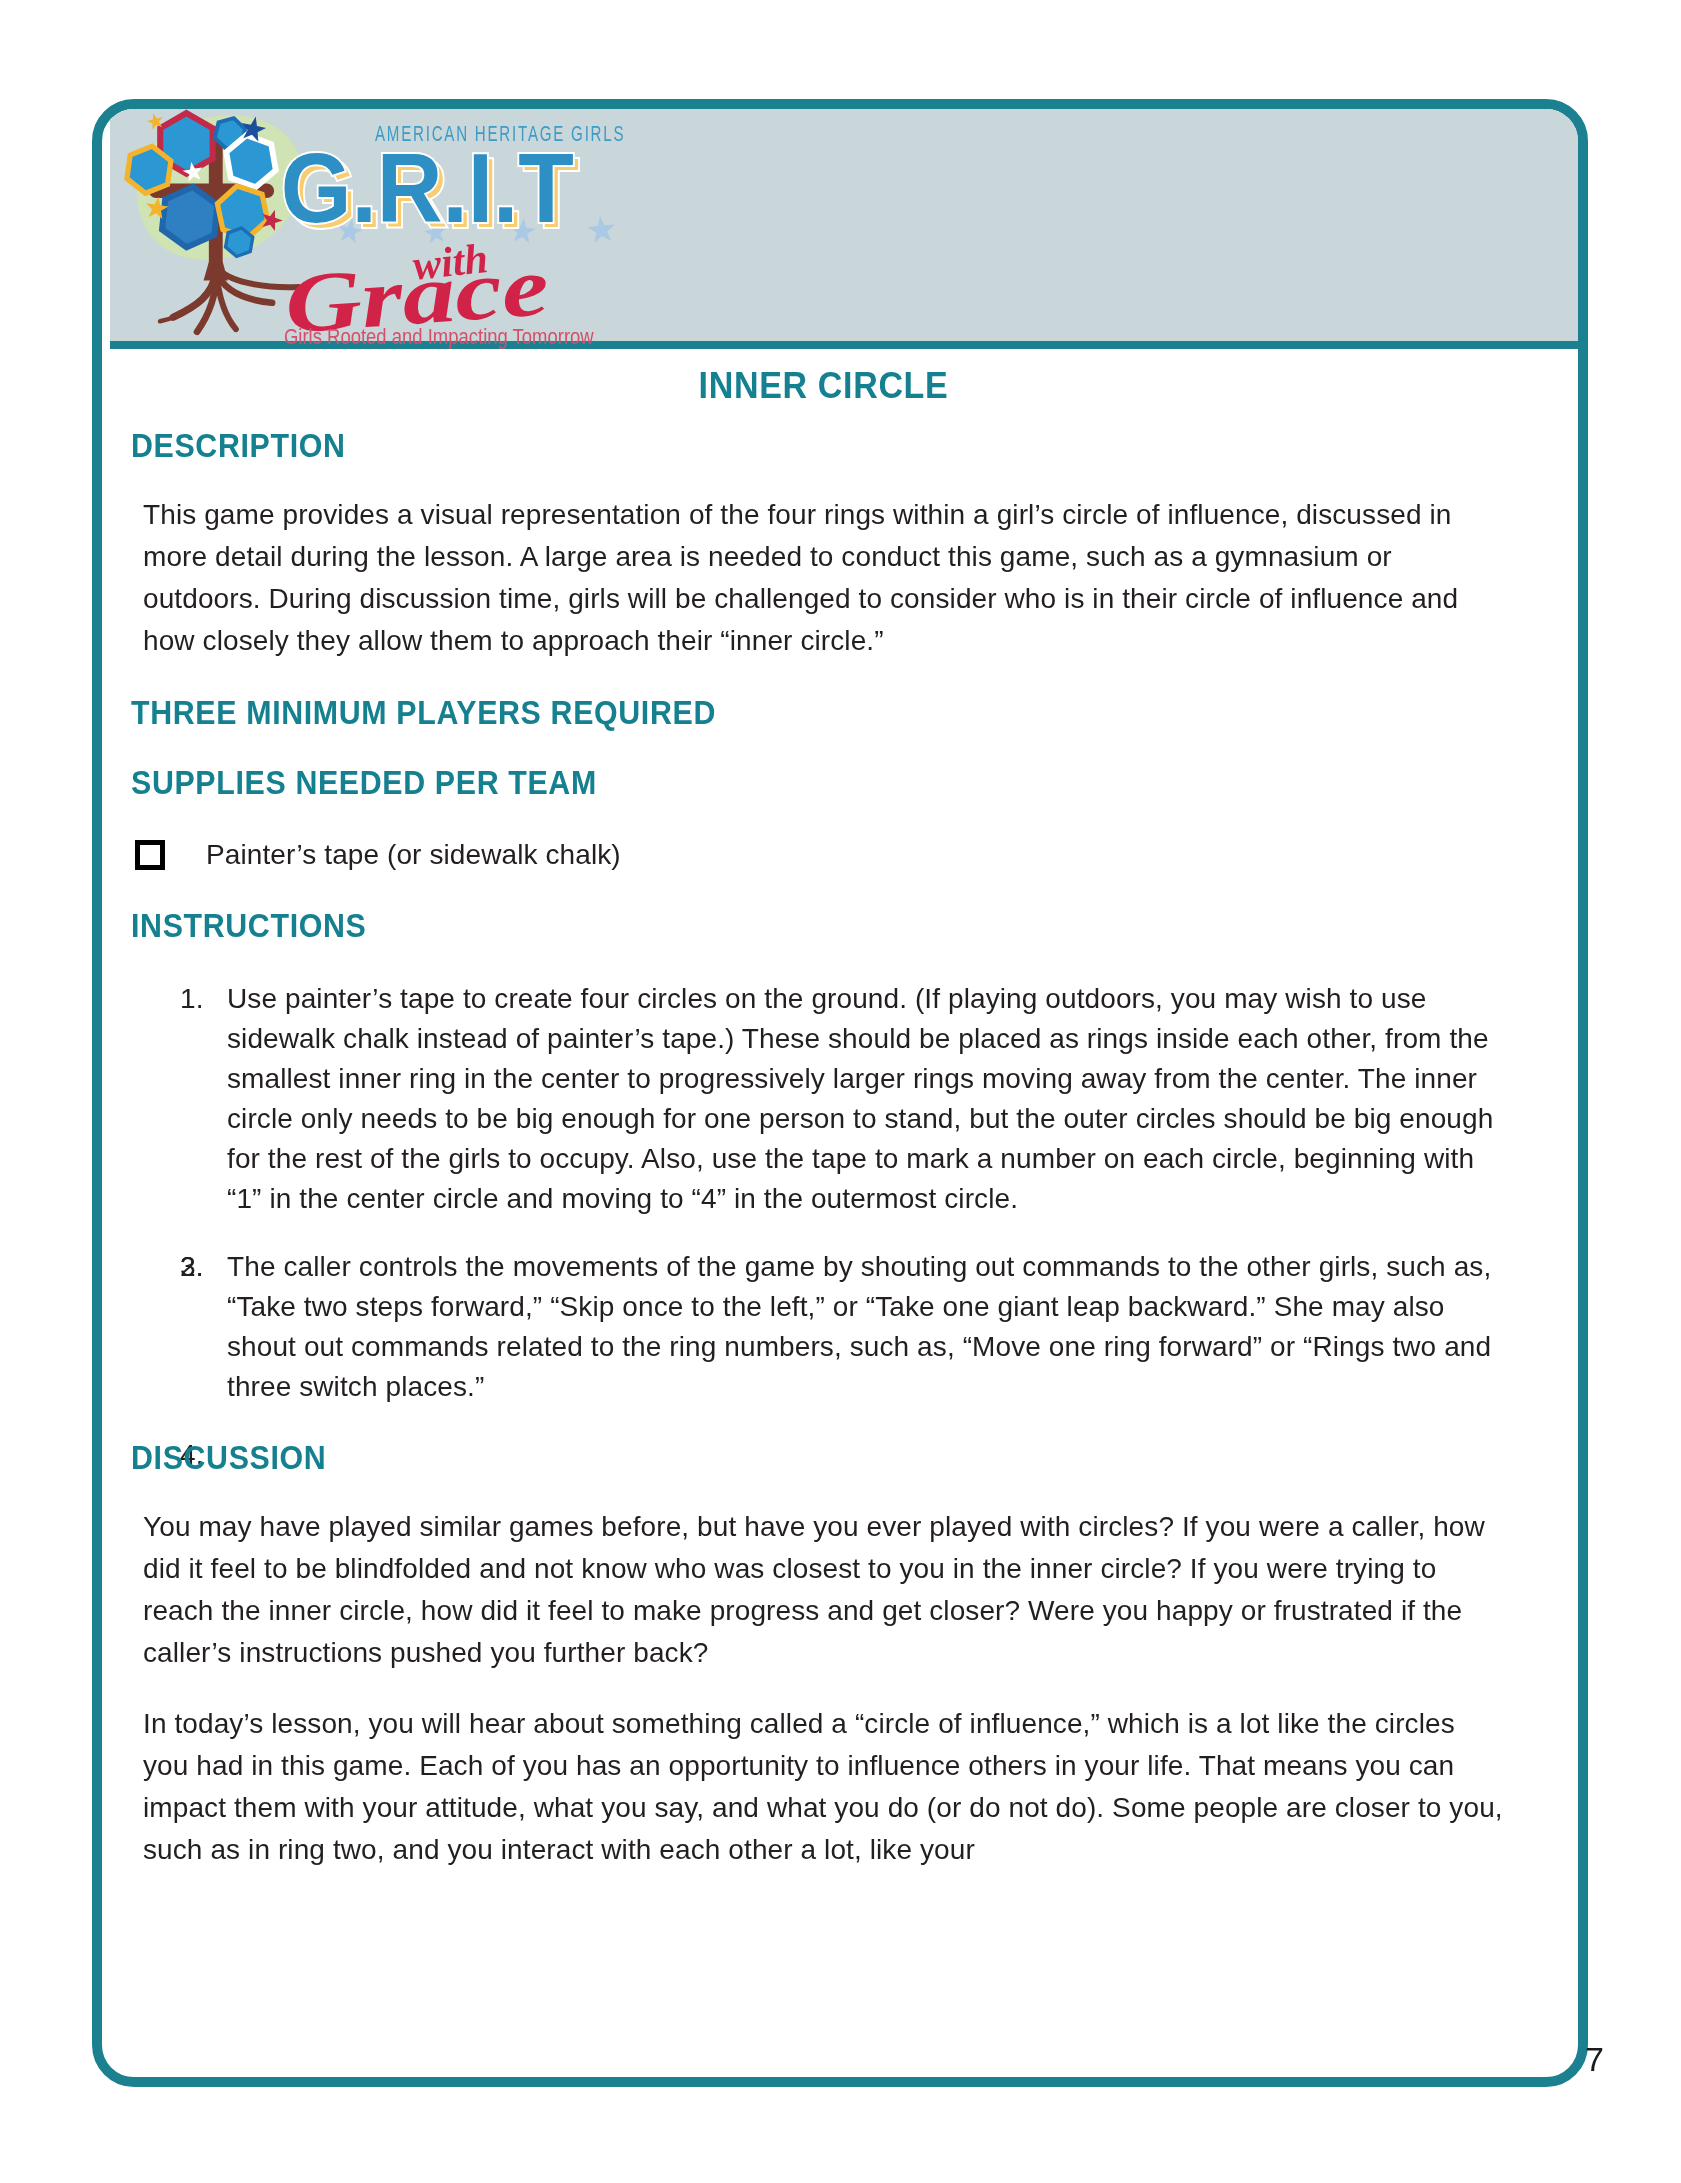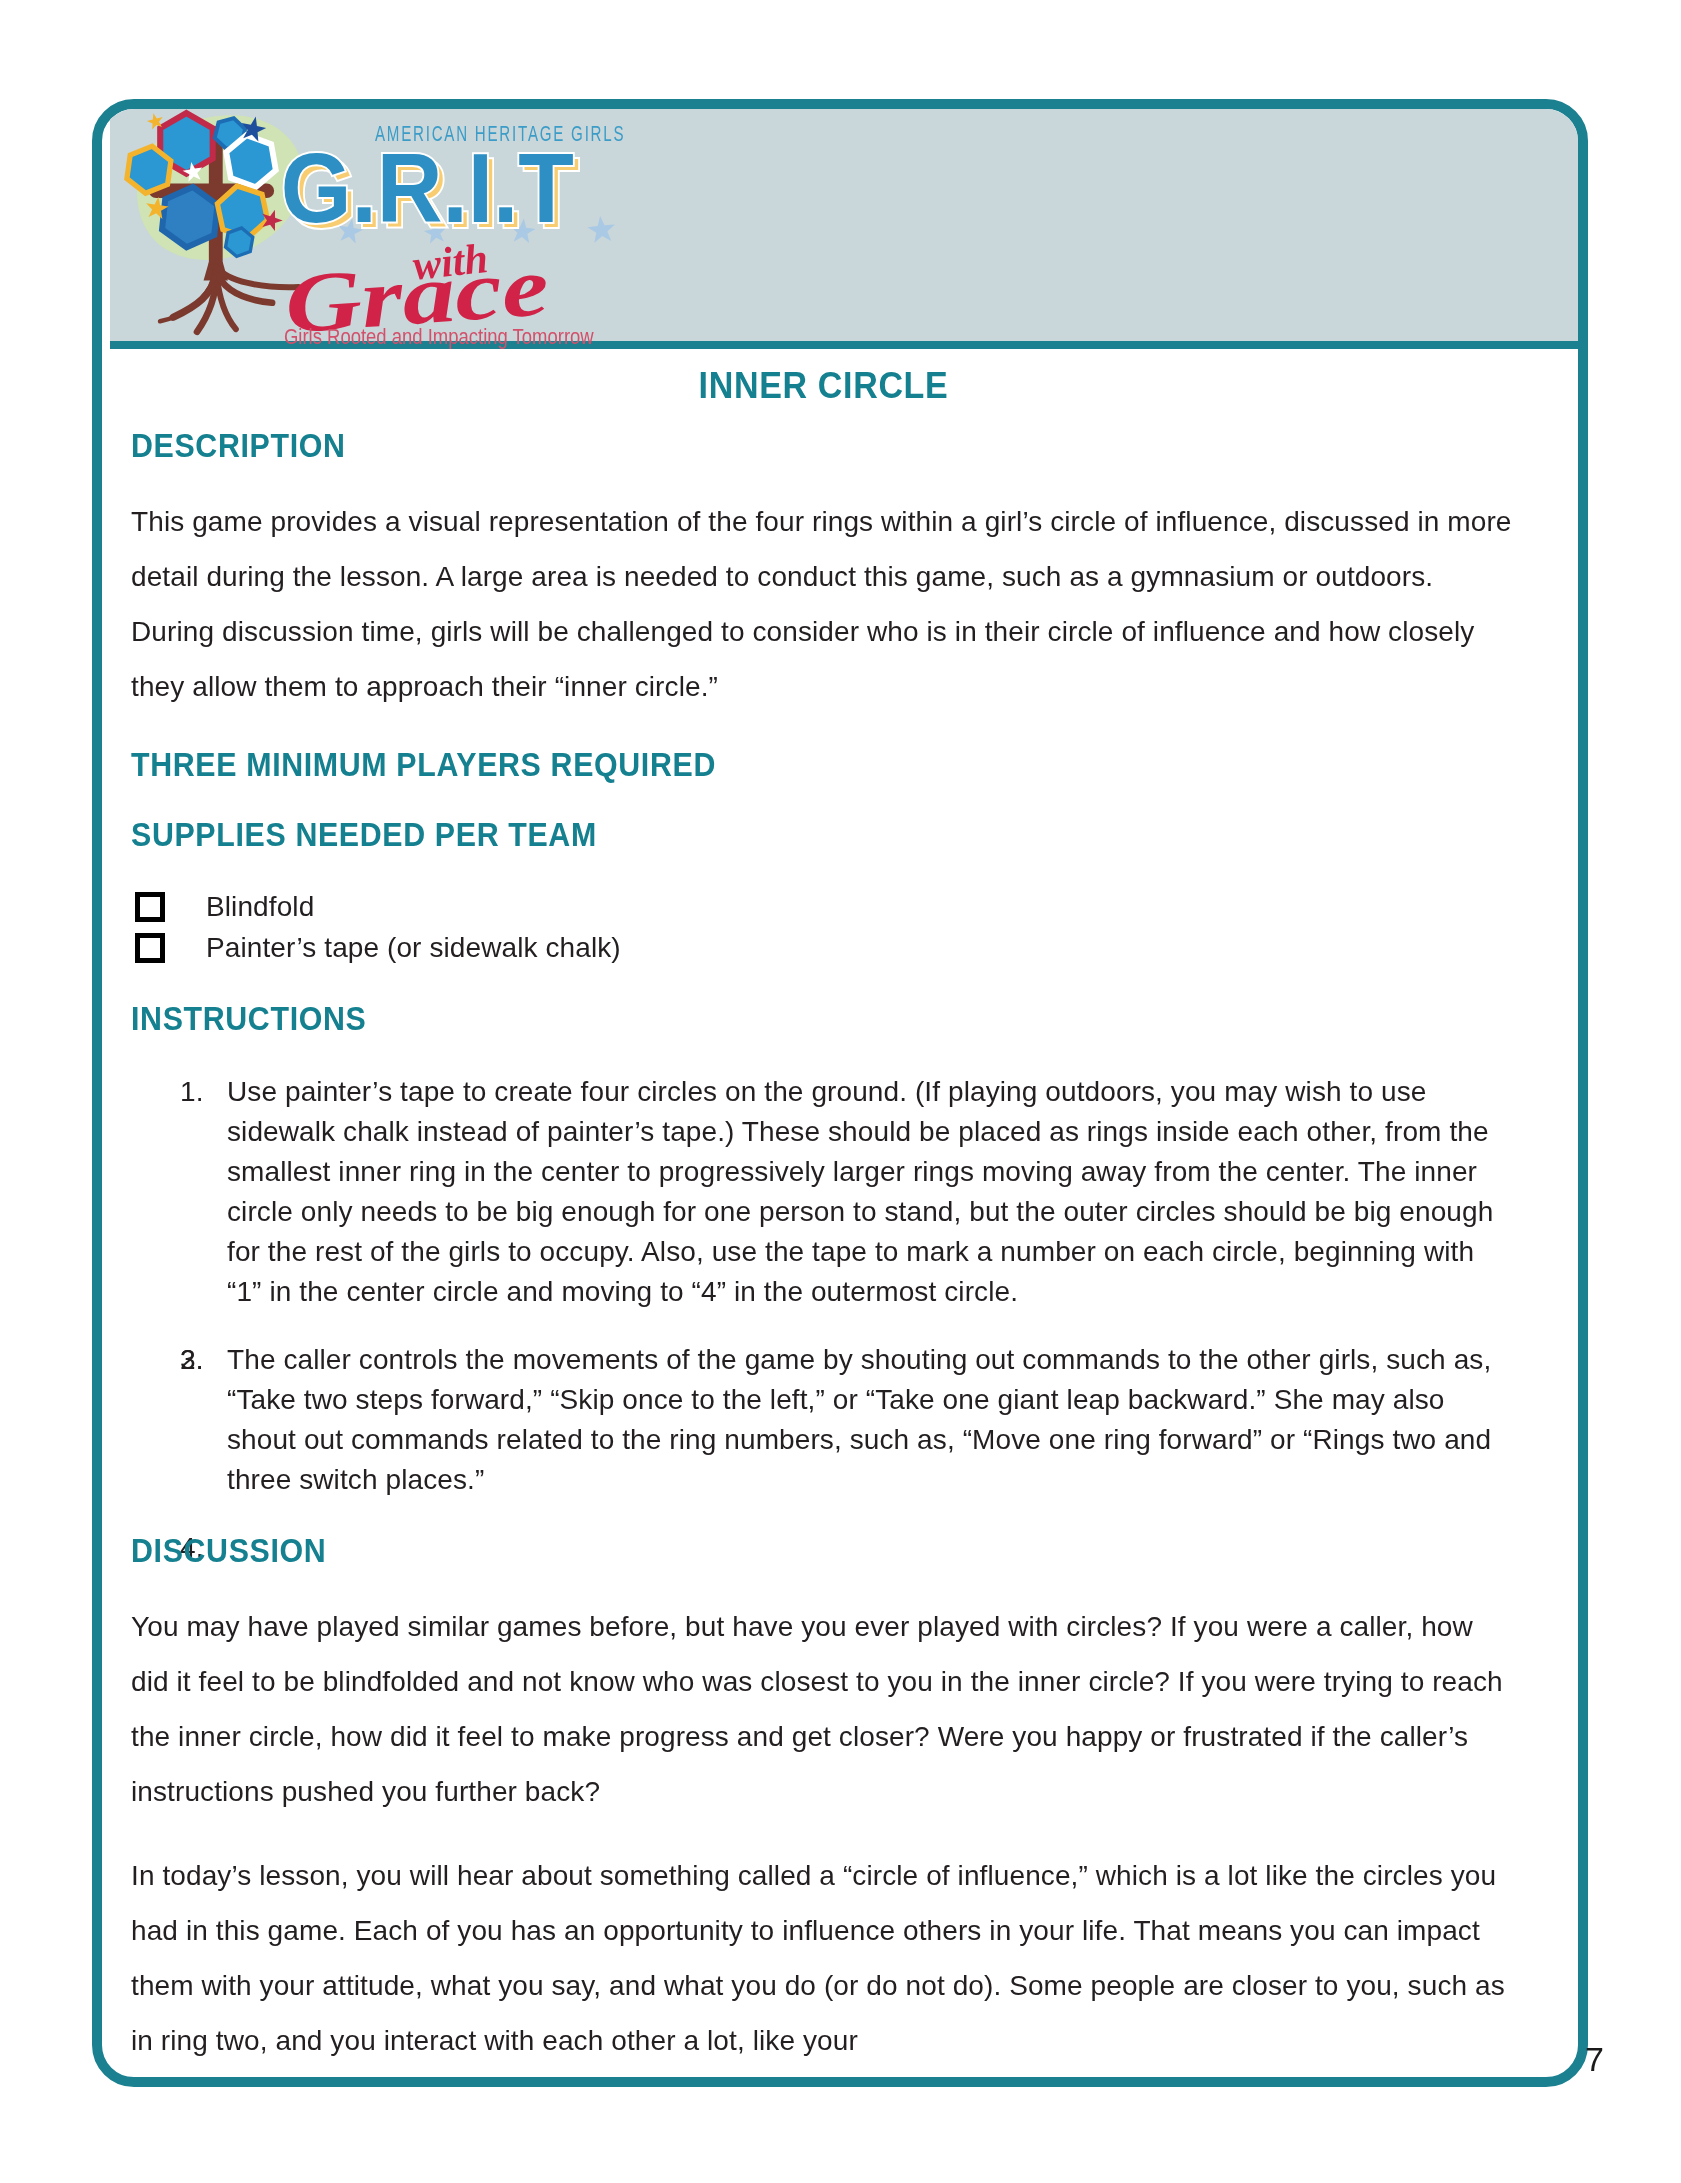--- a/index.html
+++ b/index.html
@@ -27,21 +27,21 @@
   .content{padding:0 62px 0 29px;}
   .game-title{
     margin:16px 0 0;text-align:center;color:#15808f;font-size:37px;font-weight:bold;
     letter-spacing:0.7px;transform:scaleX(.92);
   }
   .sec-h{
     color:#15808f;font-size:33px;font-weight:bold;letter-spacing:0.7px;white-space:nowrap;
     transform:scaleX(.92);transform-origin:0 50%;margin:32px 0 0;
   }
   .sec-h.first{margin-top:20px;}
-  .body-t{font-size:28px;line-height:55px;margin:29px 0 0;letter-spacing:0.1px;}
+  .body-t{font-size:28px;line-height:42px;margin:29px 12px 0;letter-spacing:0.1px;}
   .check-list{margin:32px 0 0;padding:0;list-style:none;}
   .check-list li{display:flex;align-items:center;height:41px;font-size:28px;letter-spacing:0.1px;}
   .box{width:20px;height:20px;border:5.3px solid #000;margin:0 41px 0 4px;flex:none;}
   .num-list{margin:34px 0 0;padding:0;list-style:none;}
   .num-list li{position:relative;padding-left:96px;margin-top:28px;font-size:28px;line-height:40px;letter-spacing:0.1px;}
   .num-list li:first-child{margin-top:0;}
   .num{position:absolute;left:49px;top:0;}
   .page-num{position:absolute;left:1585px;top:2040px;font-size:34px;color:#1a1a1a;}
 </style>
 </head>
@@ -112,24 +112,20 @@
 
     <div class="sec-h first">DESCRIPTION</div>
     <p class="body-t">This game provides a visual representation of the four rings within a girl’s circle of influence, discussed in more detail during the lesson. A large area is needed to conduct this game, such as a gymnasium or outdoors. During discussion time, girls will be challenged to consider who is in their circle of influence and how closely they allow them to approach their “inner circle.”</p>
 
     <div class="sec-h">THREE MINIMUM PLAYERS REQUIRED</div>
 
     <div class="sec-h">SUPPLIES NEEDED PER TEAM</div>
     <ul class="check-list">
       <li>
         <span class="box"></span>
-        <span>Blindfold</span>
-      </li>
-      <li>
-        <span class="box"></span>
         <span>Painter’s tape (or sidewalk chalk)</span>
       </li>
     </ul>
 
     <div class="sec-h">INSTRUCTIONS</div>
     <ol class="num-list">
       <li>
         <span class="num">1.</span>
         <span>Use painter’s tape to create four circles on the ground. (If playing outdoors, you may wish to use sidewalk chalk instead of painter’s tape.) These should be placed as rings inside each other, from the smallest inner ring in the center to progressively larger rings moving away from the center. The inner circle only needs to be big enough for one person to stand, but the outer circles should be big enough for the rest of the girls to occupy. Also, use the tape to mark a number on each circle, beginning with “1” in the center circle and moving to “4” in the outermost circle.</span>
       </li>

